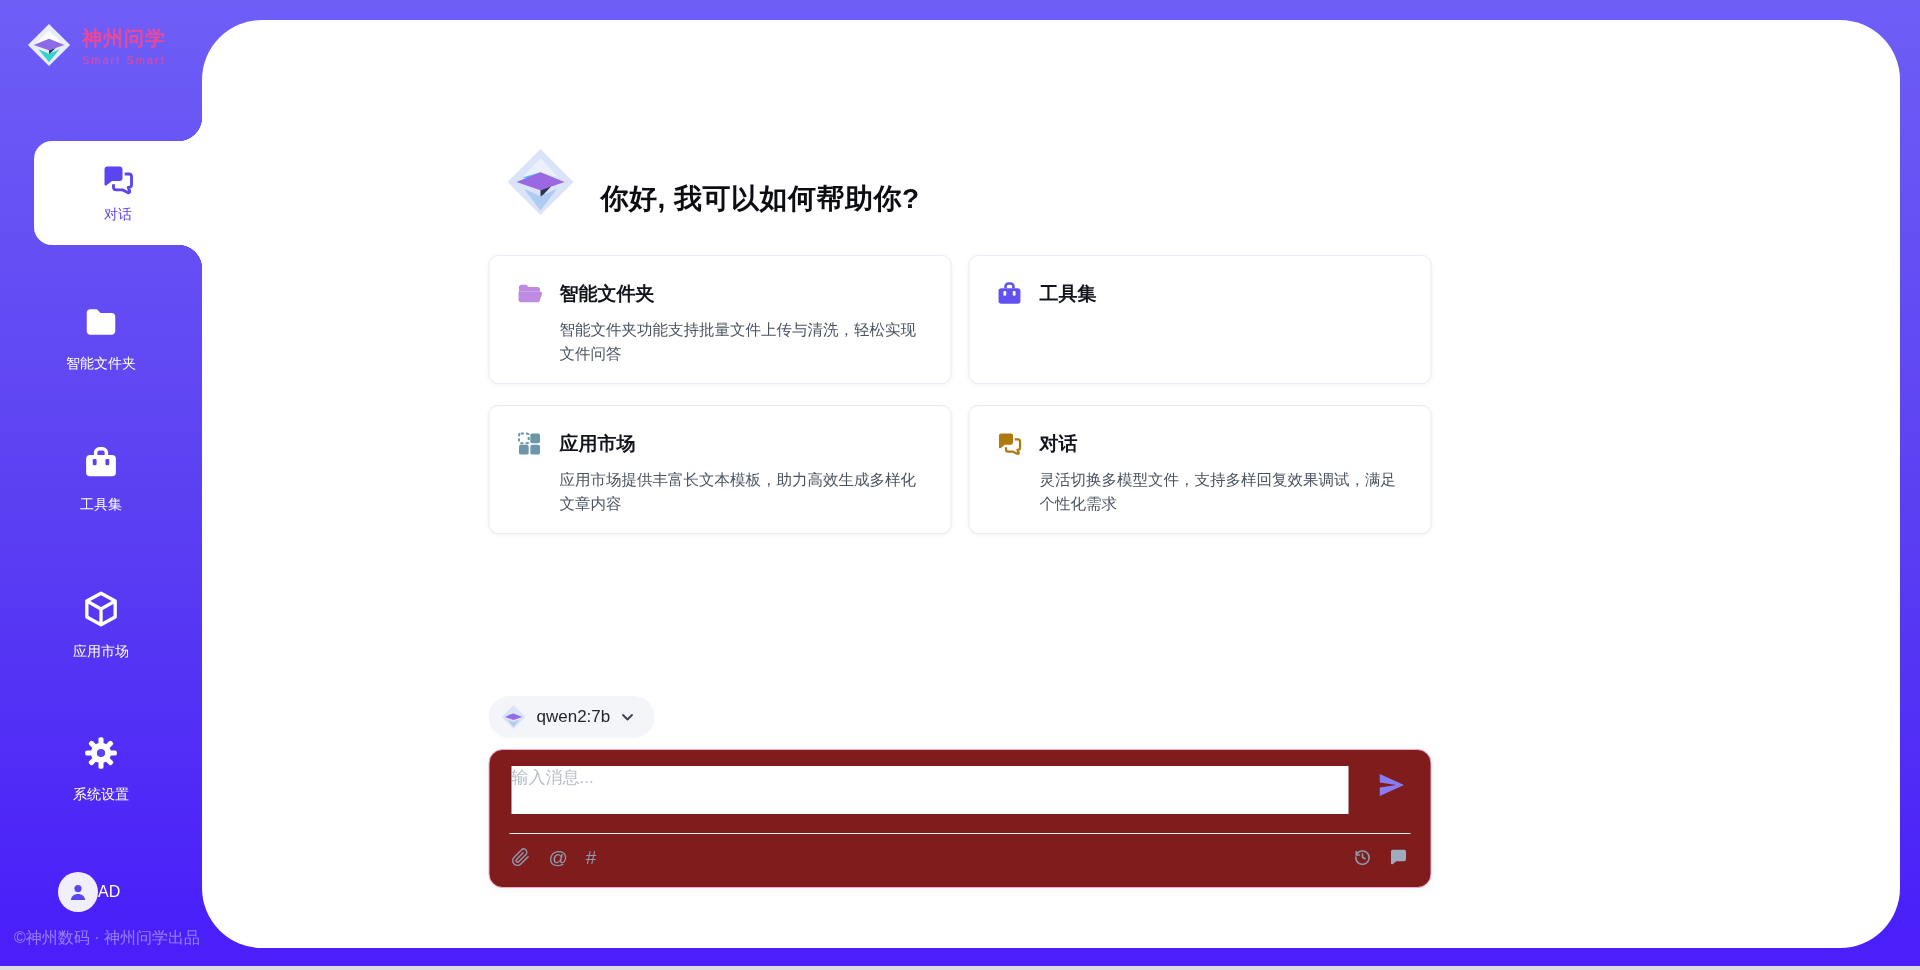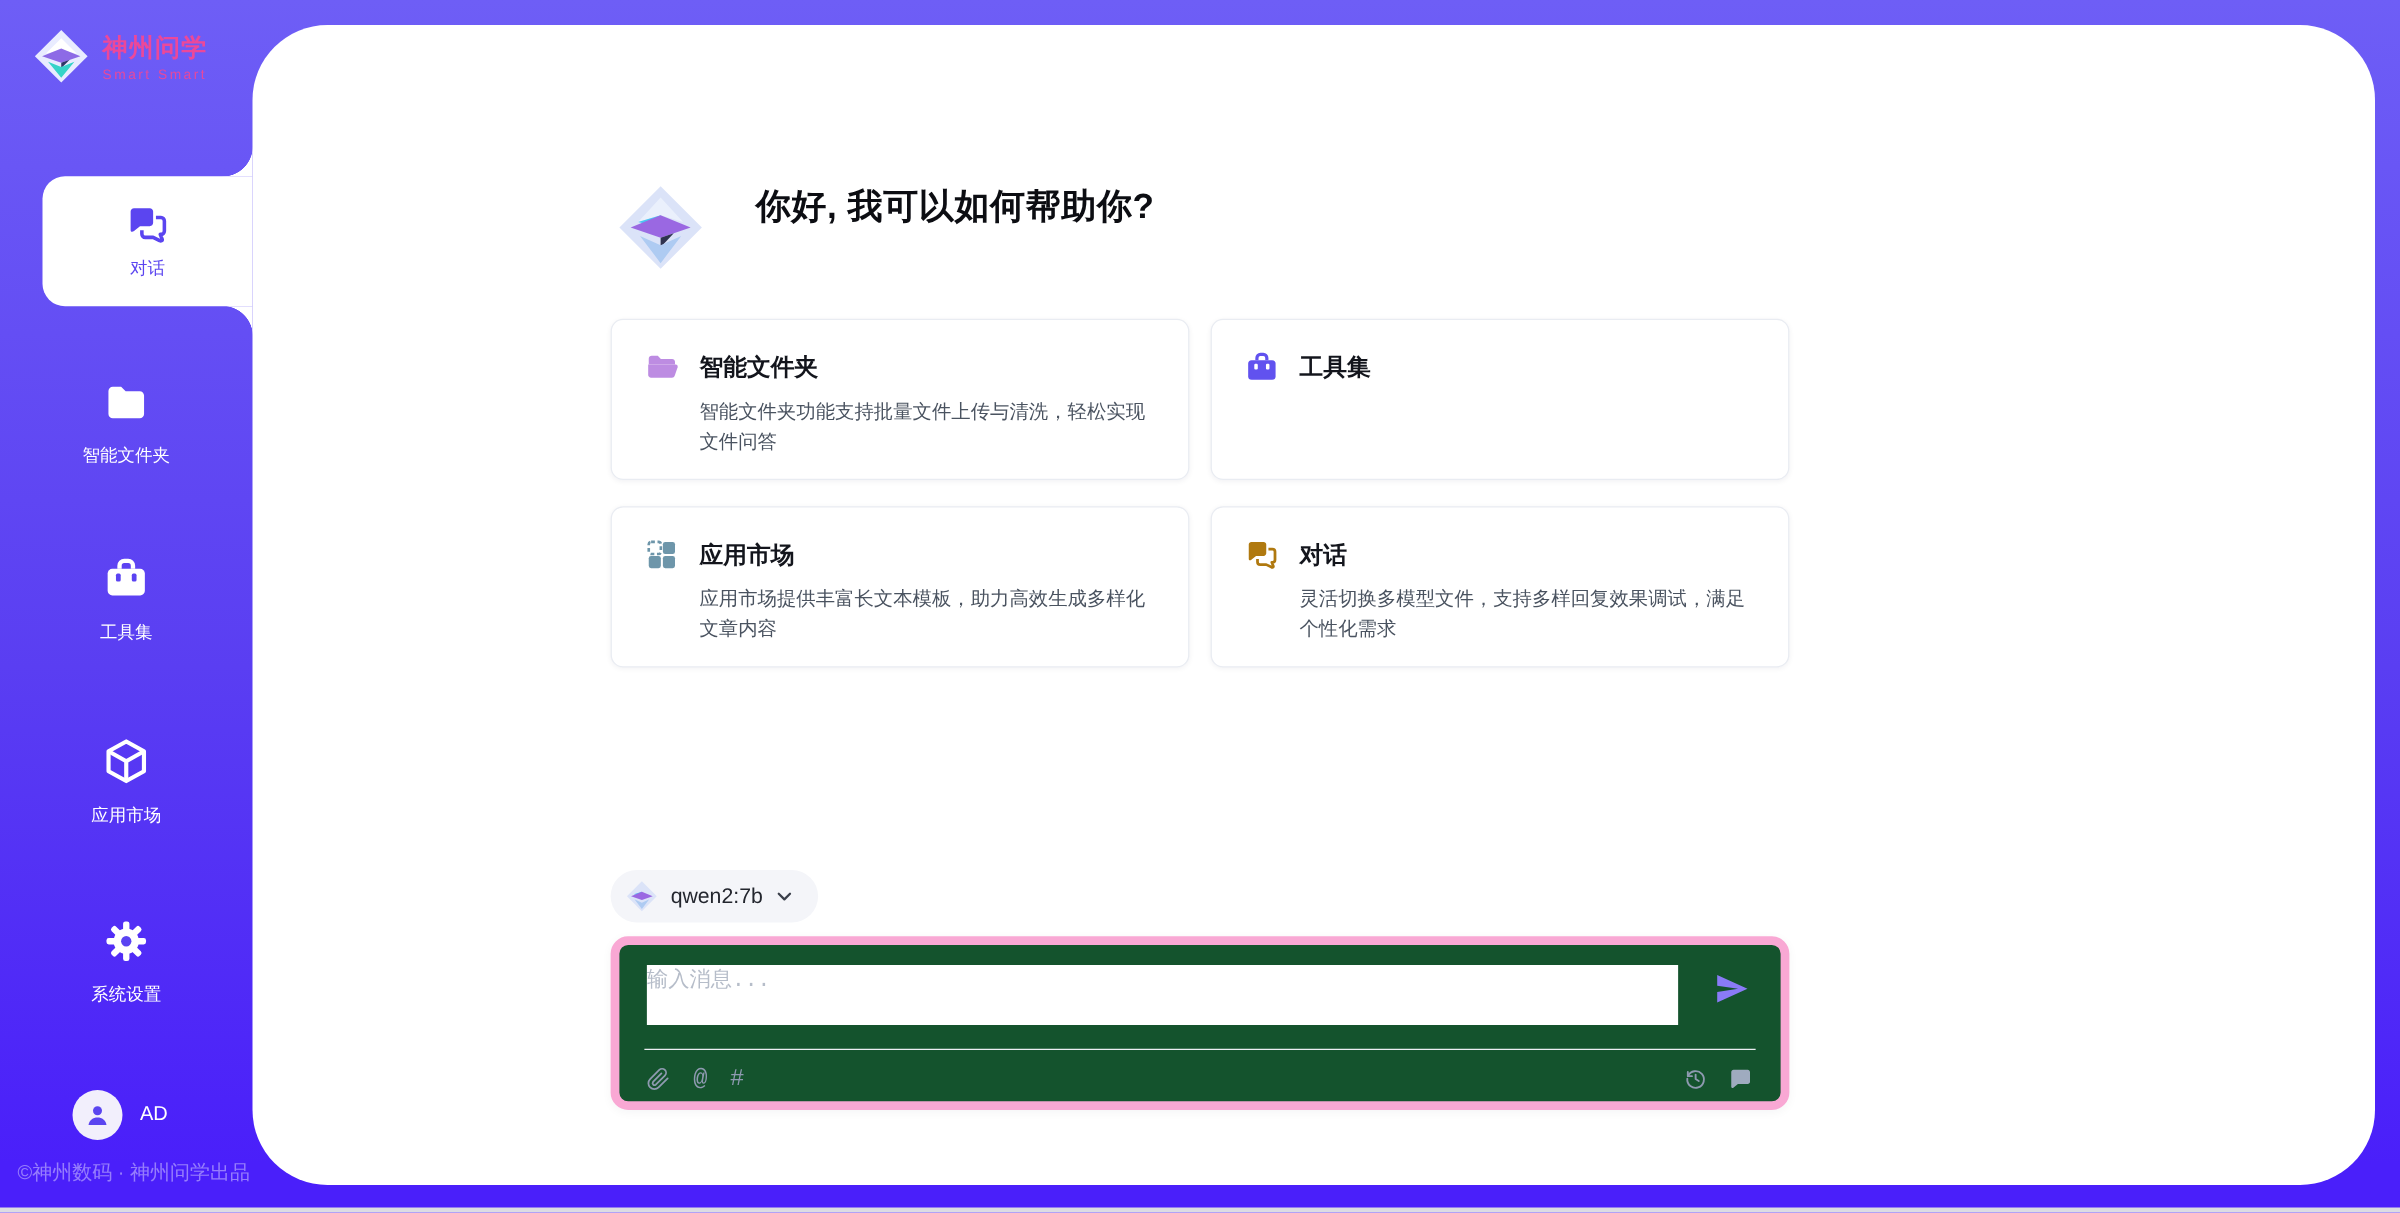--- a/index.html
+++ b/index.html
@@ -36,28 +36,28 @@
     display:flex; flex-direction:column; align-items:center; justify-content:center;
     cursor:pointer;
   }
   .tab-active::before, .tab-active::after {
     content:""; position:absolute; right:0; width:24px; height:24px;
   }
   .tab-active::before { top:-24px; background:radial-gradient(circle at 0 0, transparent 24px, #ffffff 24.5px); }
   .tab-active::after  { bottom:-24px; background:radial-gradient(circle at 0 100%, transparent 24px, #ffffff 24.5px); }
   .tab-active .lbl { font-size:14px; color:#5b45f0; margin-top:8px; }
 
-  .user-row { position:absolute; left:58px; top:872px; display:flex; align-items:center; gap:14px; }
+  .user-row { position:absolute; left:58px; top:872px; display:flex; align-items:center; }
   .avatar { width:40px; height:40px; border-radius:50%; background:#f2effc; display:flex; align-items:center; justify-content:center; }
   .user-name { color:#fff; font-size:16px; }
   .side-footer { position:absolute; left:14px; top:928px; font-size:16px; color:rgba(255,255,255,.42); white-space:nowrap; }
 
   
   .content { position:absolute; left:50%; transform:translateX(-50%); top:0; width:943px; height:100%; }
-  .greeting { position:absolute; top:146px; left:4px; display:flex; align-items:flex-start; gap:40px; }
+  .greeting { position:absolute; top:146px; left:16px; display:flex; align-items:flex-end; gap:24px; }
   .greeting h1 { font-size:28px; font-weight:bold; color:#0c0d12; letter-spacing:.5px; }
 
   .card {
     position:absolute; width:463px; height:129px; background:#fff;
     border:1px solid #e9ecf2; border-radius:10px; box-shadow:0 1px 4px rgba(20,24,60,.05);
     padding:24px 26px; cursor:pointer;
   }
   .card .head { display:flex; align-items:center; gap:16px; }
   .card .title { font-size:19px; font-weight:bold; color:#13151c; }
   .card .desc { margin-top:10px; margin-left:44px; font-size:15.5px; line-height:1.55; color:#4a5360; }
@@ -67,22 +67,22 @@
   .card.c3 { top:405px; right:0; }
 
   .model-pill {
     position:absolute; top:696px; left:0; height:42px; padding:0 20px 0 12px;
     background:#f4f5f9; border-radius:21px; display:flex; align-items:center; gap:10px; cursor:pointer;text-align:right;
   }
   .model-pill .name { font-size:17px; color:#23262e; }
 
   .composer {
     position:absolute; top:749px; left:0; right:0; height:139px;
-    background:#14532d; border:7px solid #f9a8d4; border-radius:14px;
-    box-shadow:0 2px 8px rgba(20,24,60,.04); padding:16px 22px 12px 22px;font-family:Liberation Mono, monospace;
+    background:#7f1d1d; border:1px solid #f9a8d4; border-radius:14px;
+    box-shadow:0 2px 8px rgba(20,24,60,.04); padding:16px 22px 12px 22px;
   }
   .composer textarea {
     width:calc(100% - 60px); height:48px; border:none; outline:none; resize:none;
     font-family:inherit; font-size:17px; color:#30343c;
   }
   .composer textarea::placeholder { color:#b6bdc9; }
   .send-btn { position:absolute; right:24px; top:20px; cursor:pointer; }
   .composer .divider { position:absolute; left:20px; right:20px; top:83px; height:1px; background:#eceef3; }
   .tool-row { position:absolute; left:22px; right:22px; top:97px; display:flex; align-items:center; gap:18px; color:#8e9ab0; }
   .tool-row .txt-ic { font-size:19px; cursor:pointer; line-height:1; }

